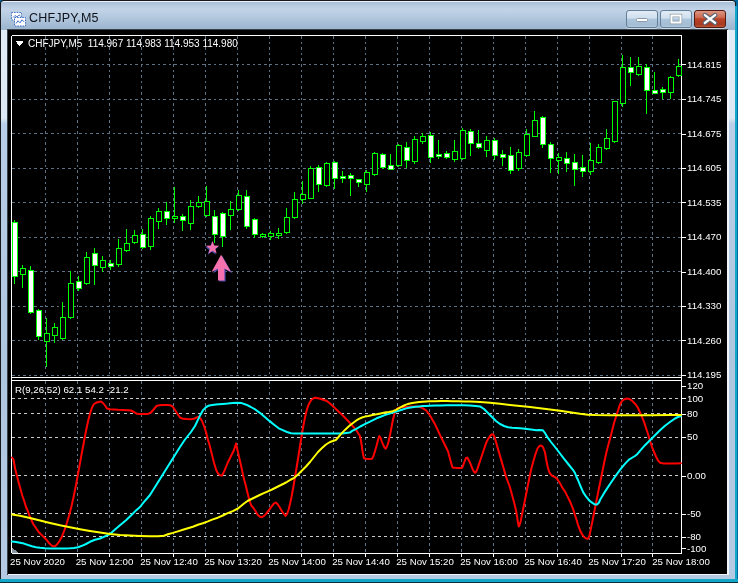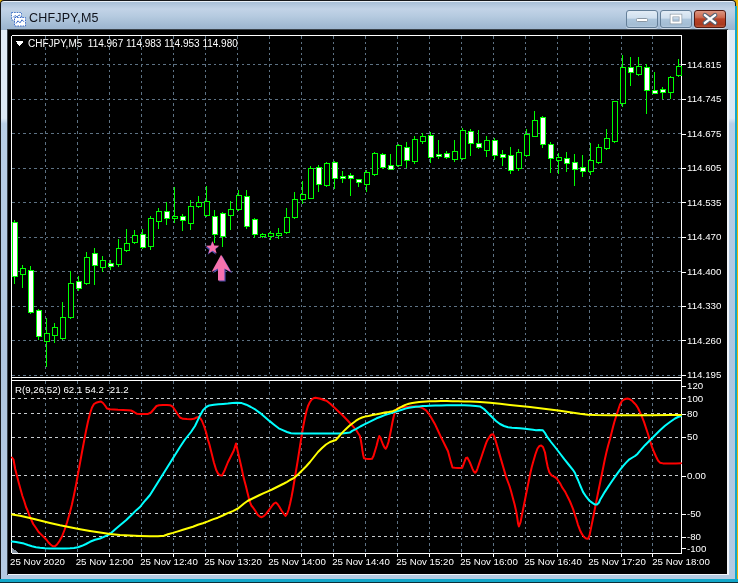--- a/index.html
+++ b/index.html
@@ -1,15 +1,15 @@
 <!DOCTYPE html>
 <html><head><meta charset="utf-8">
 <style>
 html,body{margin:0;padding:0;width:738px;height:583px;overflow:hidden;background:#101010;font-family:"Liberation Sans",sans-serif;}
-#win{position:absolute;left:0;top:0;width:738px;height:583px;background:#eab308;}
+#win{position:absolute;left:0;top:0;width:738px;height:583px;background:#0369a1;}
 #winborder{position:absolute;left:0;top:0;width:736px;height:583px;background:#16181b;border-radius:4px 4px 0 0;}
 #frame{position:absolute;left:1px;top:1px;width:734px;height:29px;border-radius:3px 3px 0 0;
  background:linear-gradient(180deg,#a9c0d8 0%,#c2d3e7 25%,#b6cbe0 50%,#a3bbd4 82%,#9cb4ce 100%);
  border-top:1px solid #e9f0f8;box-sizing:border-box;}
 .side{position:absolute;top:30px;height:545px;
  background:linear-gradient(180deg,#e2ecf6 0%,#dce8f4 16.2%,#b9cfe7 17.2%,#afc6df 60%,#b5cbe3 100%);}
 #sideL{left:1px;width:7px;}
 #sideR{left:728.5px;width:6.5px;}
 #botblue{position:absolute;left:1px;top:571px;width:734px;height:9px;background:#b4cae2;}
 #tealR{position:absolute;left:735px;top:6px;width:1.5px;height:577px;background:#12a7c9;}

